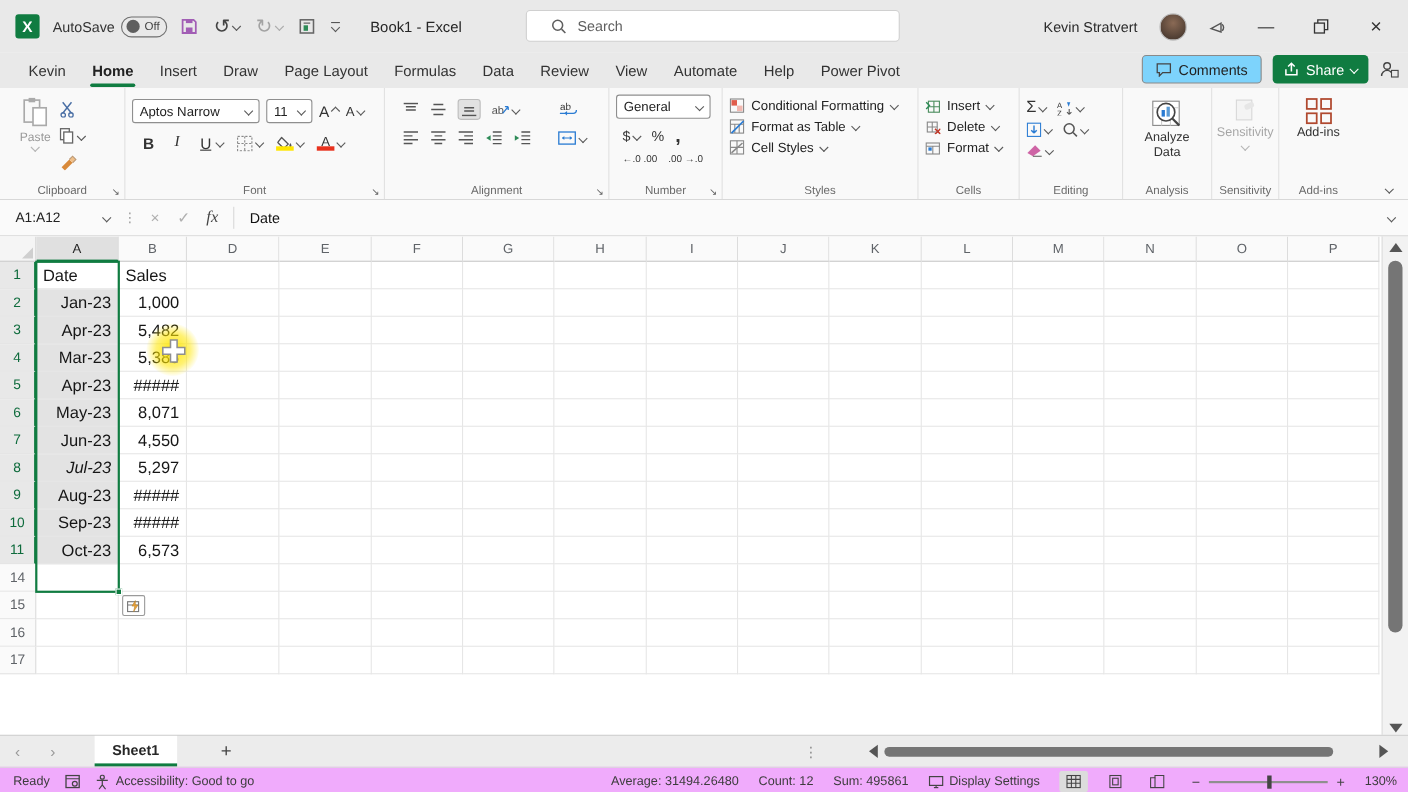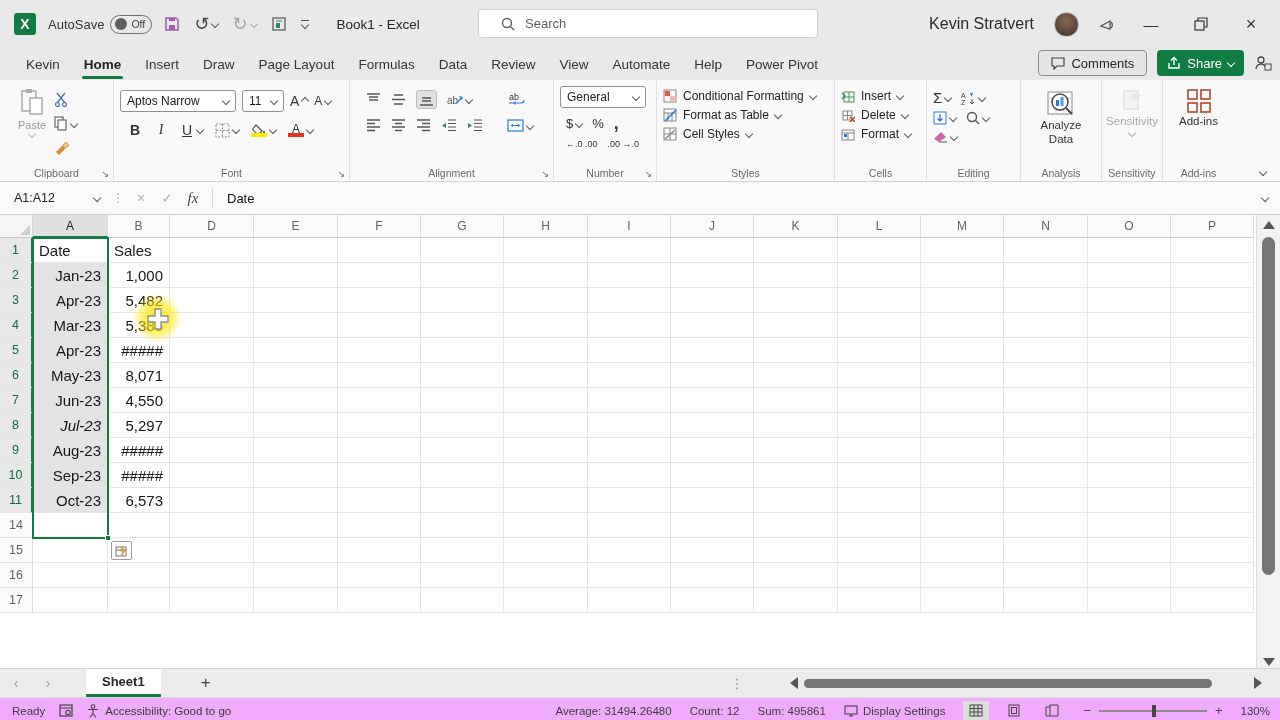--- a/index.html
+++ b/index.html
@@ -11,31 +11,31 @@
   #autosave-wrap { display:flex; align-items:center; margin-left:12px; gap:6px; font-size:13px; color:#333; }
   #autosave-toggle { width:42px; height:19px; border:1px solid #6f6f6f; border-radius:10px; display:flex; align-items:center; padding:0 4px; gap:4px; background:#e9e9e9; }
   #autosave-knob { width:12px; height:12px; border-radius:50%; background:#5f5f5f; }
   #autosave-state { font-size:10.5px; color:#444; }
   .qat { display:flex; align-items:center; margin-left:12px; gap:14px; color:#444; }
   .qat .g { font-size:18px; line-height:1; }
   #doc-title { margin-left:28px; font-size:13.5px; color:#252525; }
   #search-box { position:absolute; left:478px; top:9px; width:340px; height:29px; background:#fff; border:1px solid #d0d0d0; border-radius:4px; display:flex; align-items:center; padding-left:22px; gap:10px; }
   #search-box span { color:#5f5f5f; font-size:13px; }
   #title-right { position:absolute; right:0; top:0; height:48px; display:flex; align-items:center; gap:20px; padding-right:14px; }
-  #user-name { font-size:16px; color:#2b2b2b; }
+  #user-name { font-size:13px; color:#2b2b2b; }
   #avatar { width:25px; height:25px; border-radius:50%; background:radial-gradient(circle at 50% 35%, #8a6a55, #3a2e27); border:1px solid #bbb; }
   .winbtn { width:30px; text-align:center; color:#333; font-size:15px; }
 
   
   #tabrow { position:absolute; left:0; top:48px; width:1280px; height:32px; background:#e9e9e9; display:flex; align-items:center; padding-left:14px; }
   .tab { font-size:13.5px; color:#333; padding:6px 12px; position:relative; }
   .tab.active { font-weight:bold; color:#222; }
   .tab.active::after { content:""; position:absolute; left:10px; right:10px; bottom:-1px; height:3px; border-radius:2px; background:#107C41; }
   #tab-actions { position:absolute; right:8px; top:50px; display:flex; align-items:center; gap:10px; }
-  #comments-btn { display:flex; align-items:center; gap:6px; border:1px solid #8a8a8a; background:#e5e5e5; border-radius:4px; height:26px; padding:0 12px; font-size:13px; color:#222; }
+  #comments-btn { display:flex; align-items:center; gap:6px; border:1px solid #8a8a8a; background:#7dd3fc; border-radius:4px; height:26px; padding:0 12px; font-size:13px; color:#222; }
   #share-btn { display:flex; align-items:center; gap:6px; background:#107C41; color:#fff; border-radius:4px; height:26px; padding:0 10px; font-size:13px; }
   #share-btn .cv { border-color:#fff; }
 
   
   #ribbon { position:absolute; left:0; top:80px; width:1280px; height:102px; background:#f9f9f9; border-bottom:1px solid #d4d4d4; display:flex; }
   .group { position:relative; height:100%; border-right:1px solid #e2e2e2; padding:4px 6px 16px 6px; }
   .grouplabel { position:absolute; bottom:2px; left:0; right:0; text-align:center; font-size:10.5px; color:#6a6a6a; }
   .lnch { position:absolute; right:4px; bottom:2px; font-size:9px; color:#666; }
   .cv { width:6px; height:6px; border-right:1.4px solid #5a5a5a; border-bottom:1.4px solid #5a5a5a; transform:rotate(45deg); display:inline-block; }
   .cv.up { transform:rotate(-135deg); }

